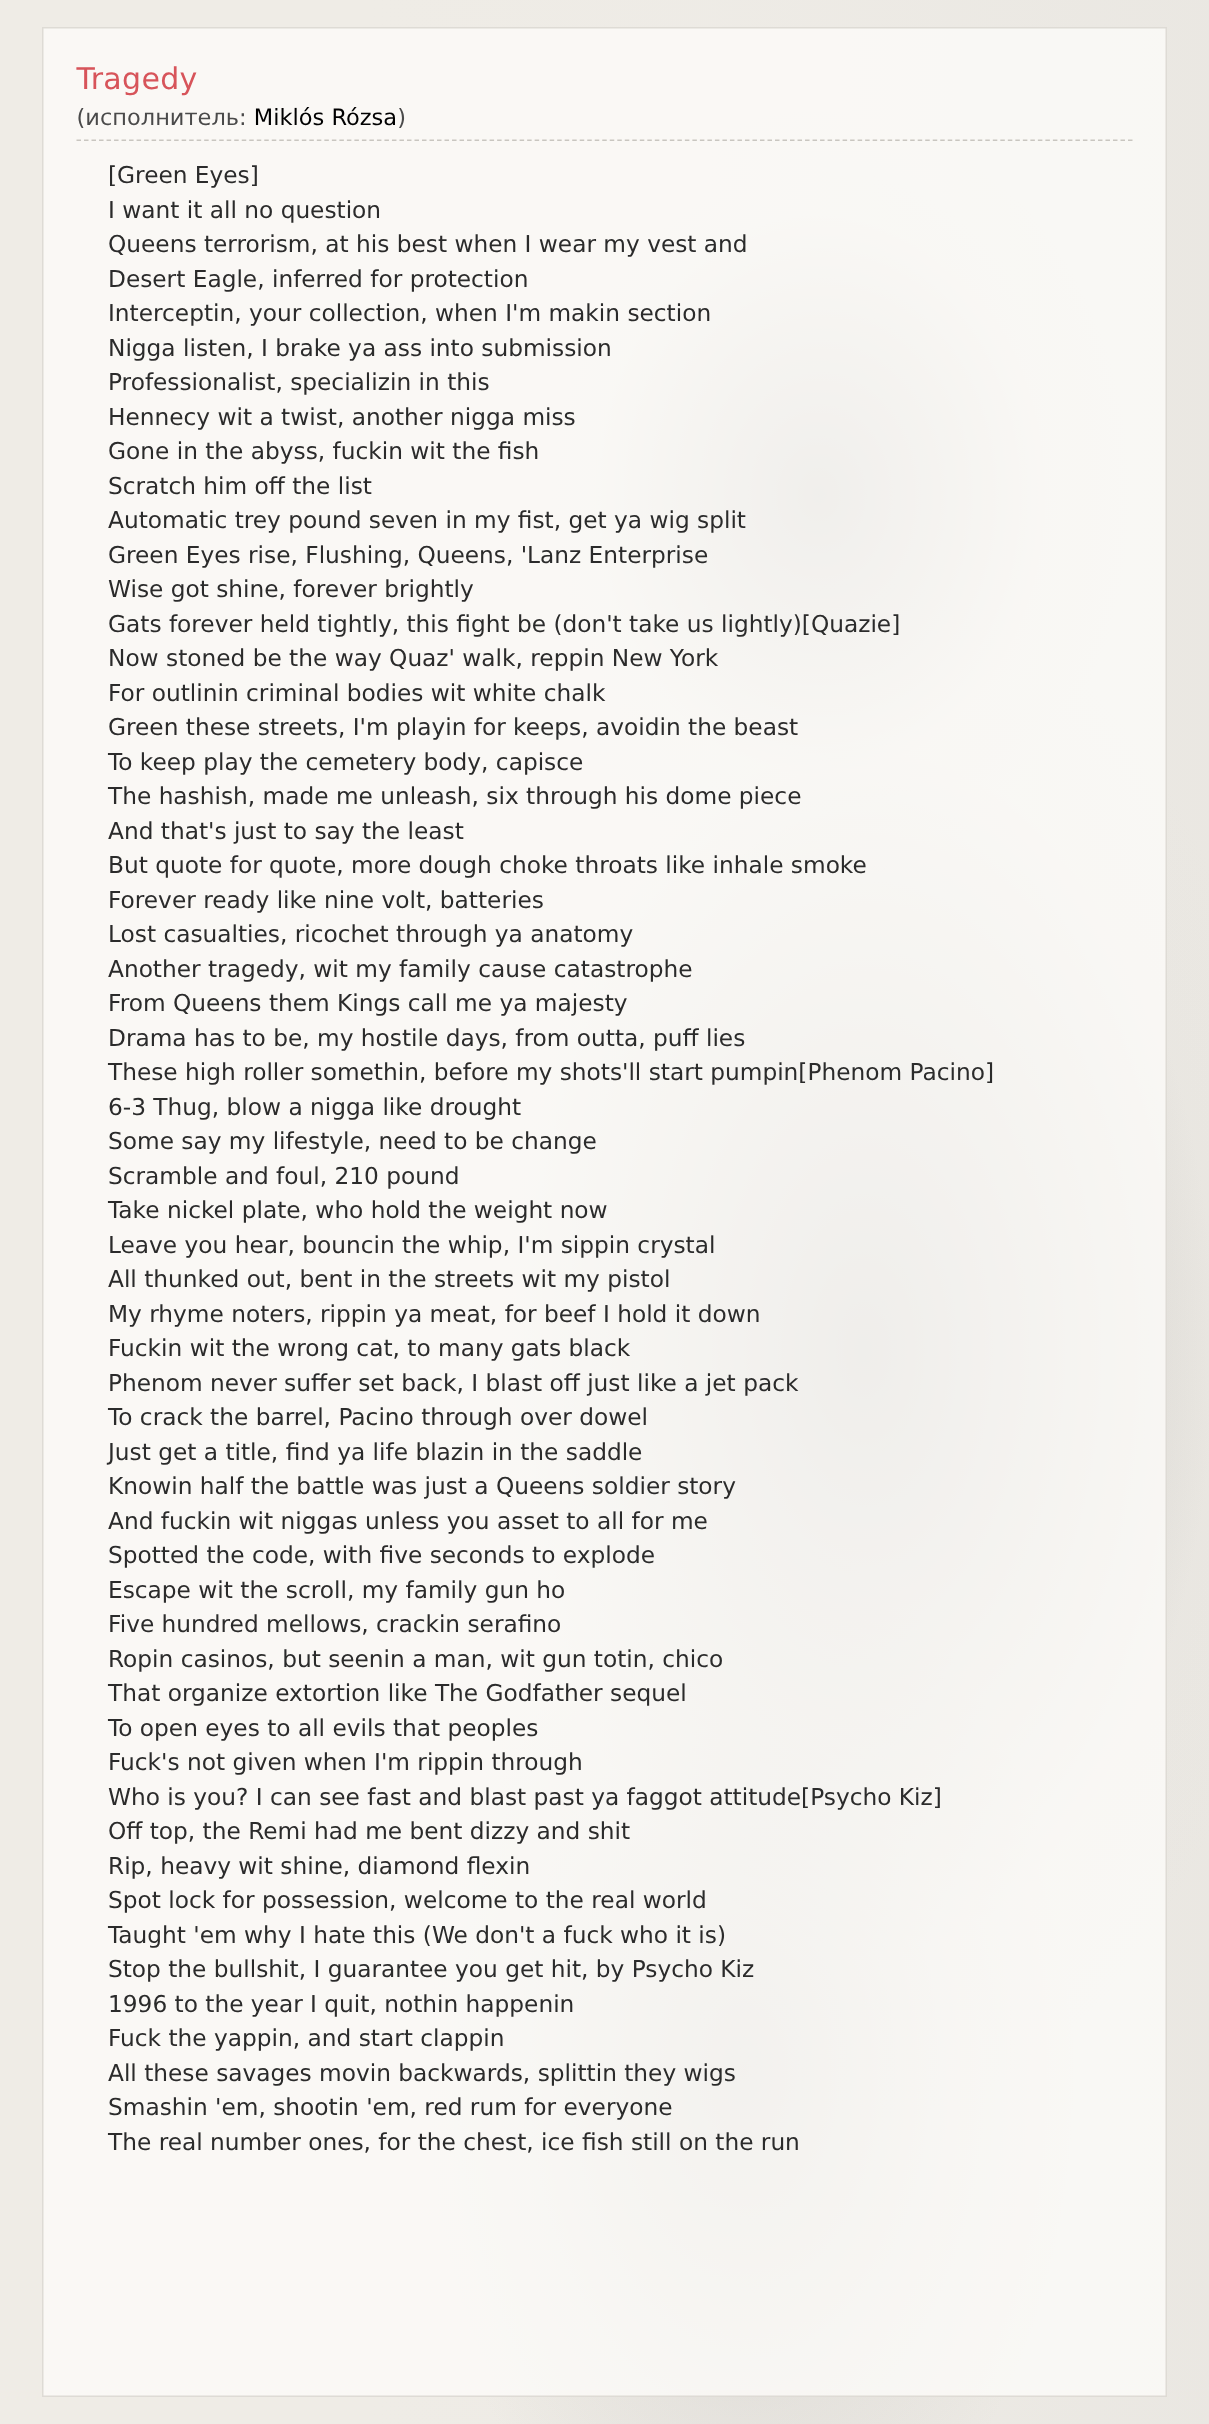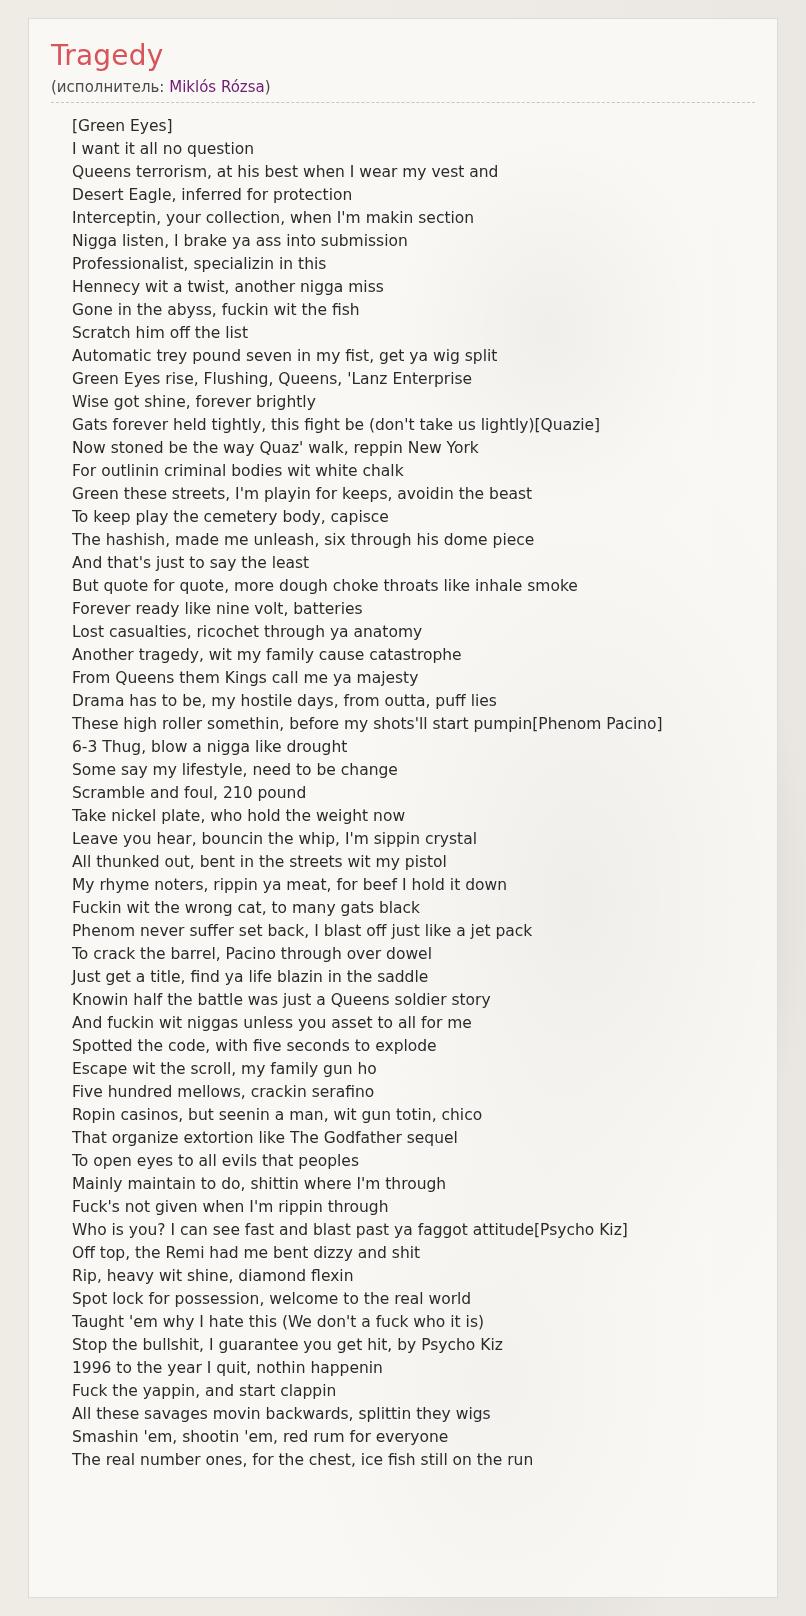--- a/index.html
+++ b/index.html
@@ -39,34 +39,34 @@
     left: 28px;
     top: 18px;
     width: 750px;
     height: 1580px;
     background: rgba(252,251,249,0.80);
     border: 1px solid #dedbd5;
     box-sizing: border-box;
     padding: 22px 22px 10px 22px;
   }
   .title {
-    font-size: 28px;
+    font-size: 20px;
     color: #d7545a;
     font-weight: normal;
     line-height: 1.1;
     margin: 0 0 6px 0;
     letter-spacing: 0.2px;
   }
   .performer {
     font-size: 15px;
     color: #4a4a4a;
     margin: 0 0 6px 0;
   }
   .performer a {
-    color: #701a75;
+    color: #000000;
     text-decoration: none;
   }
   .divider {
     border-top: 1px dashed #c9c6c0;
     margin: 4px 0 12px 0;
     height: 0;
   }
   .lyrics {
     font-size: 15.5px;
     line-height: 23px;
@@ -130,21 +130,20 @@
         <div>To crack the barrel, Pacino through over dowel</div>
         <div>Just get a title, find ya life blazin in the saddle</div>
         <div>Knowin half the battle was just a Queens soldier story</div>
         <div>And fuckin wit niggas unless you asset to all for me</div>
         <div>Spotted the code, with five seconds to explode</div>
         <div>Escape wit the scroll, my family gun ho</div>
         <div>Five hundred mellows, crackin serafino</div>
         <div>Ropin casinos, but seenin a man, wit gun totin, chico</div>
         <div>That organize extortion like The Godfather sequel</div>
         <div>To open eyes to all evils that peoples</div>
-        <div>Mainly maintain to do, shittin where I'm through</div>
         <div>Fuck's not given when I'm rippin through</div>
         <div>Who is you? I can see fast and blast past ya faggot attitude[Psycho Kiz]</div>
         <div>Off top, the Remi had me bent dizzy and shit</div>
         <div>Rip, heavy wit shine, diamond flexin</div>
         <div>Spot lock for possession, welcome to the real world</div>
         <div>Taught 'em why I hate this (We don't a fuck who it is)</div>
         <div>Stop the bullshit, I guarantee you get hit, by Psycho Kiz</div>
         <div>1996 to the year I quit, nothin happenin</div>
         <div>Fuck the yappin, and start clappin</div>
         <div>All these savages movin backwards, splittin they wigs</div>

